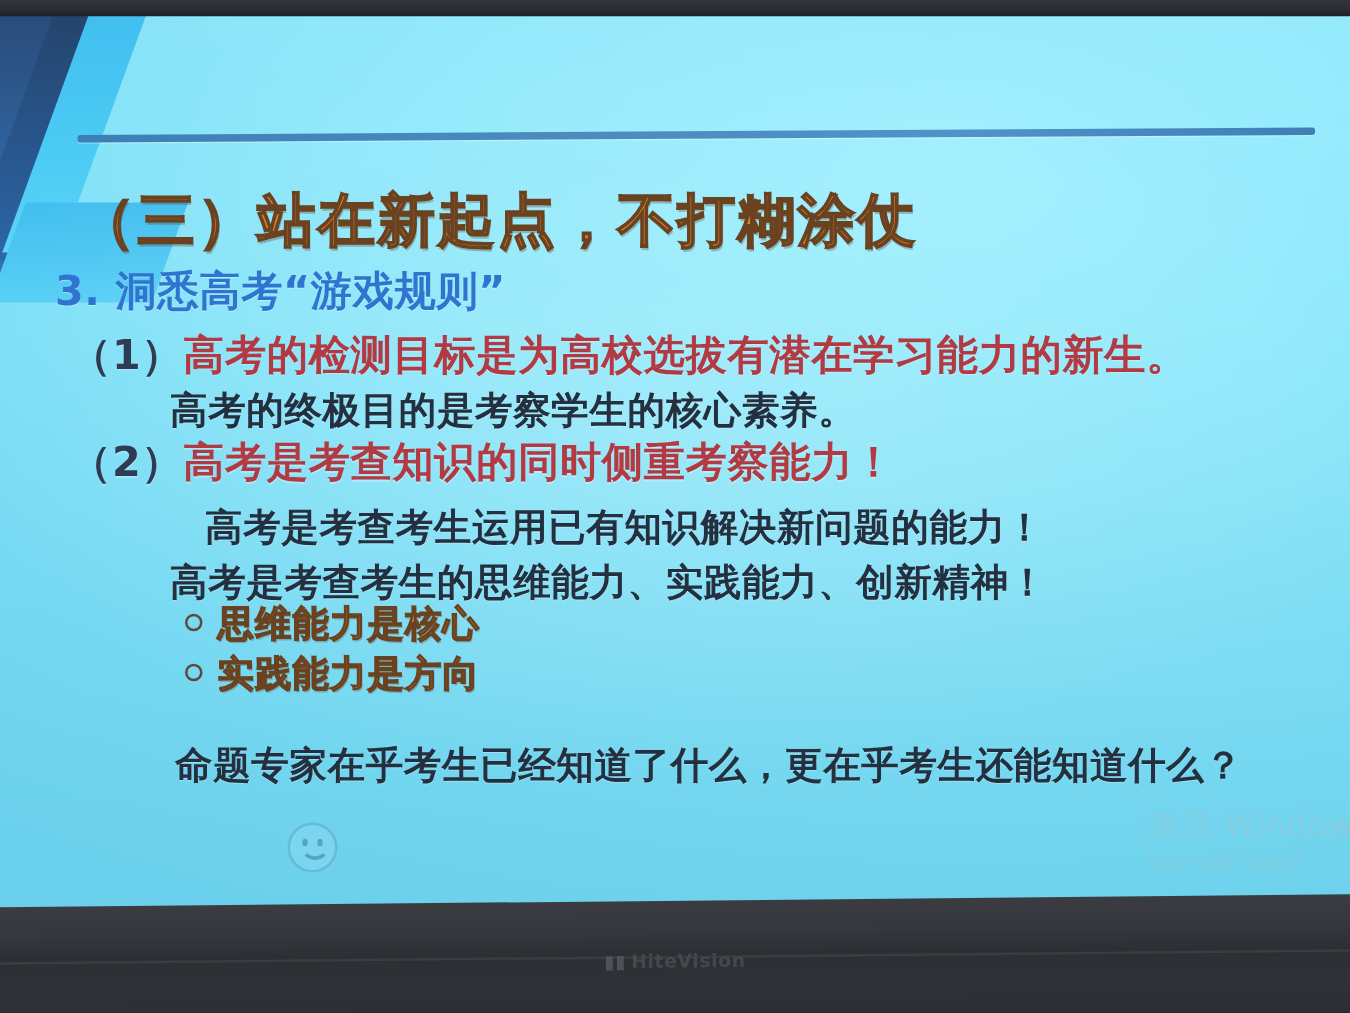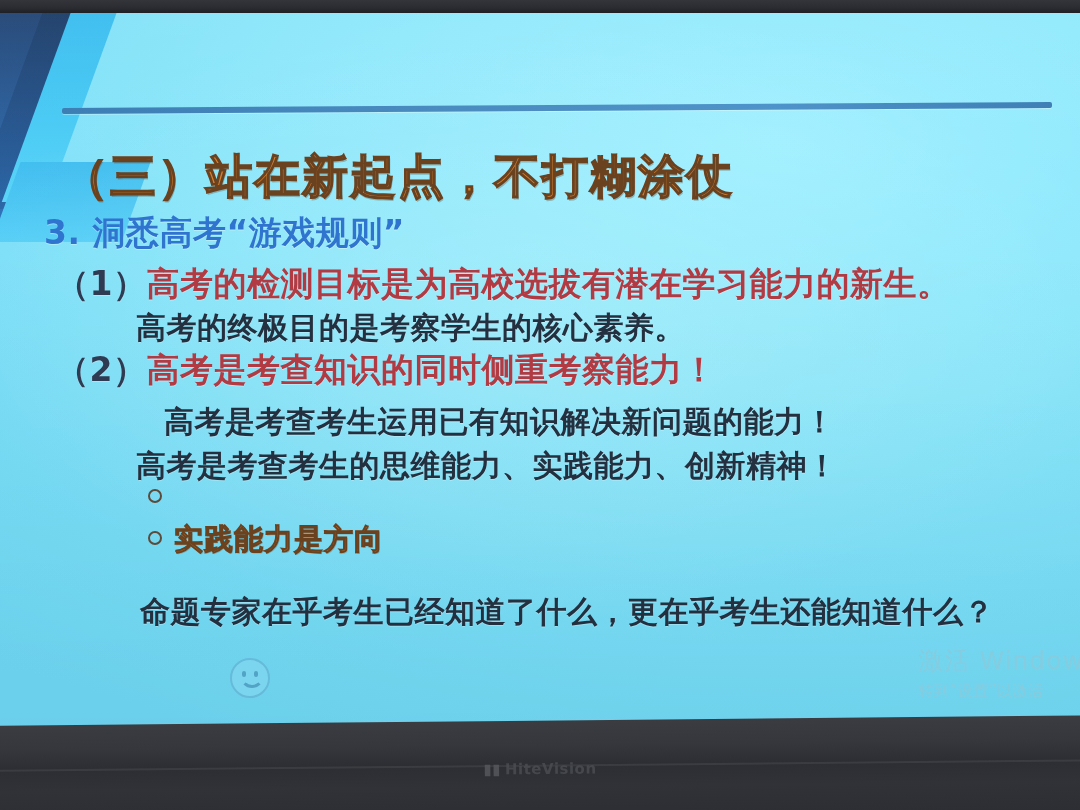--- a/index.html
+++ b/index.html
@@ -317,21 +317,21 @@
       </div>
       <div class="line row-dark" id="item-1-sub">高考的终极目的是考察学生的核心素养。</div>
 
       <div class="line row-red" id="item-2">
         <span class="paren">（2）</span><span>高考是考查知识的同时侧重考察能力！</span>
       </div>
       <div class="line row-dark" id="item-2-sub-a">高考是考查考生运用已有知识解决新问题的能力！</div>
       <div class="line row-dark" id="item-2-sub-b">高考是考查考生的思维能力、实践能力、创新精神！</div>
 
       <div class="line bullet-row" id="bullet-1">
-        <span class="dot"></span>
+        <span class="dot"></span><span>思维能力是核心</span>
       </div>
       <div class="line bullet-row" id="bullet-2">
         <span class="dot"></span><span>实践能力是方向</span>
       </div>
 
       <div class="line" id="closing-line">命题专家在乎考生已经知道了什么，更在乎考生还能知道什么？</div>
     </div>
 
     <div id="smiley">
       <span class="eye l"></span>

